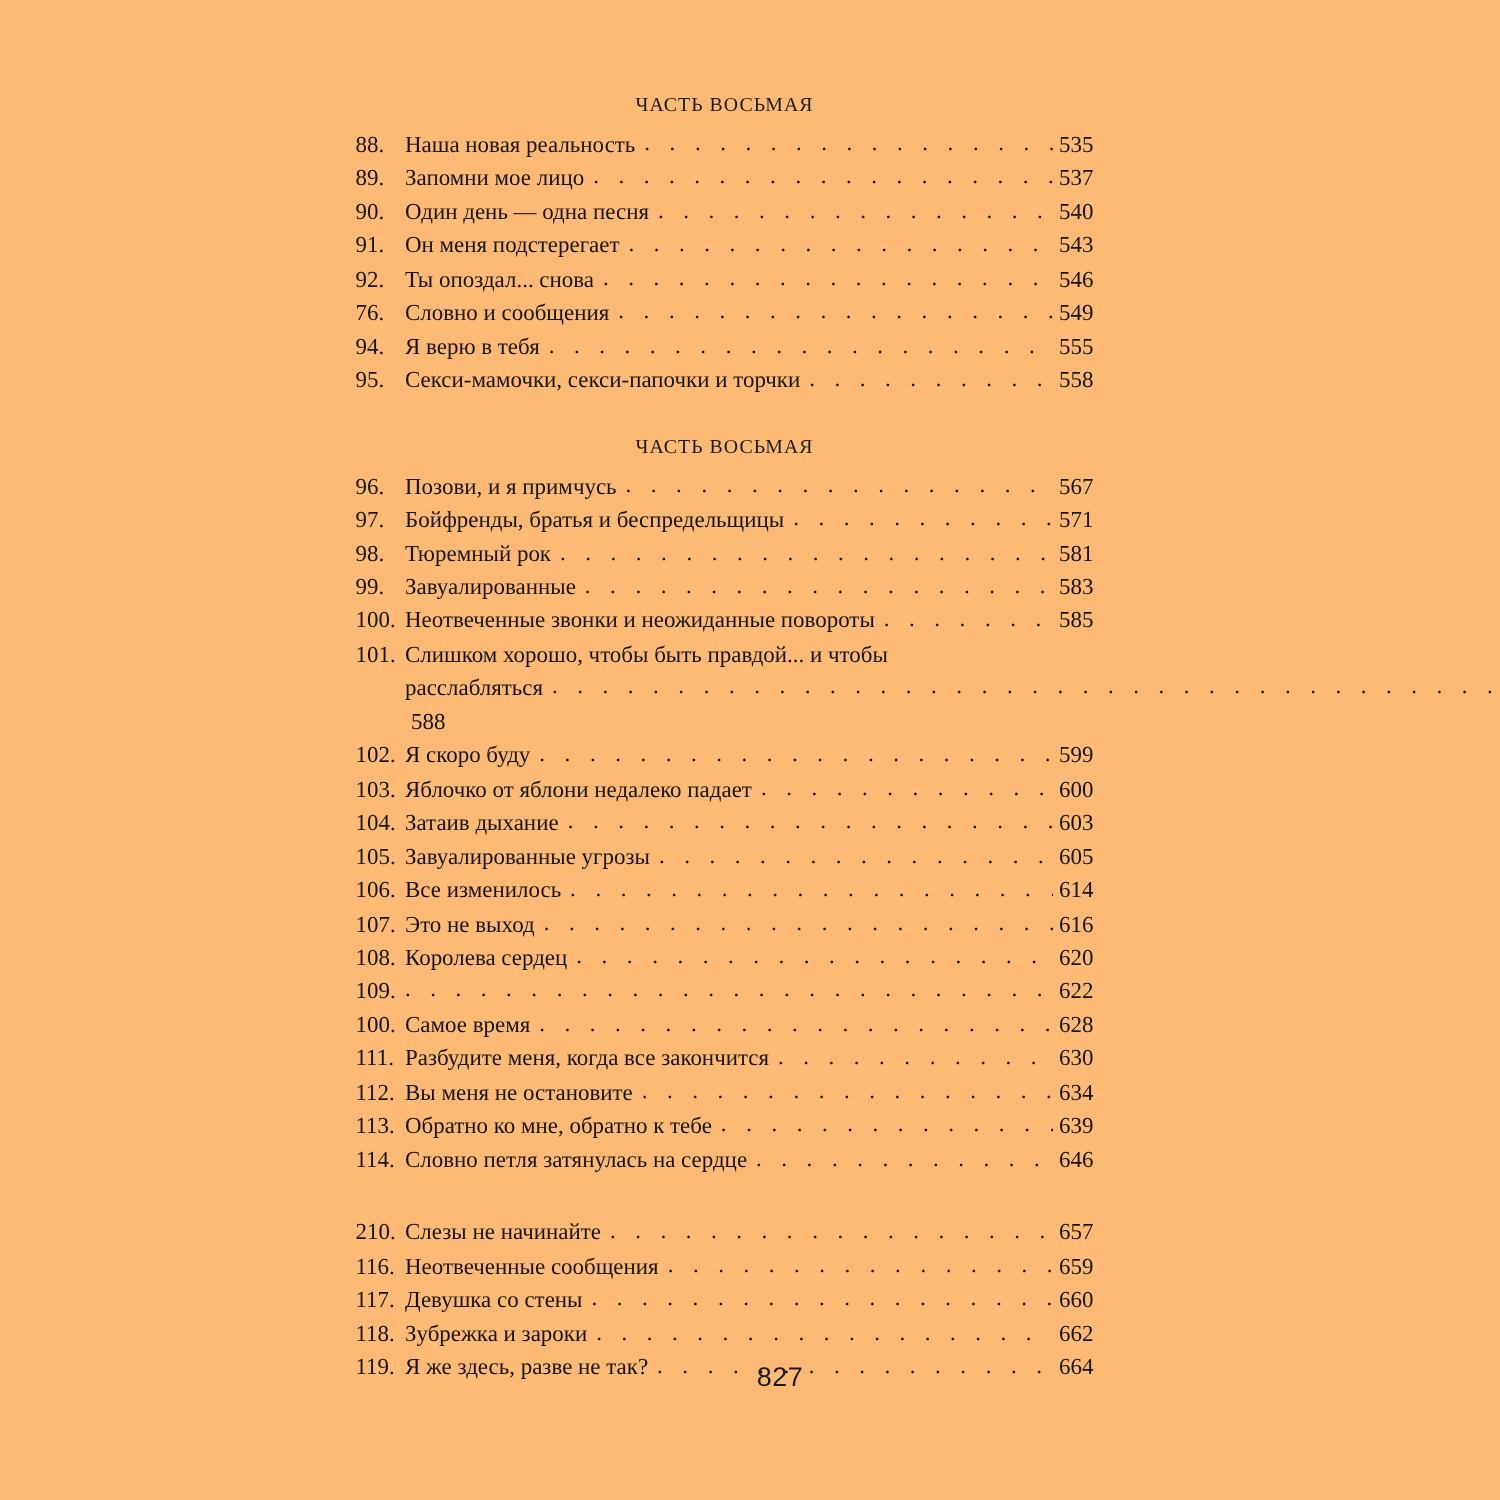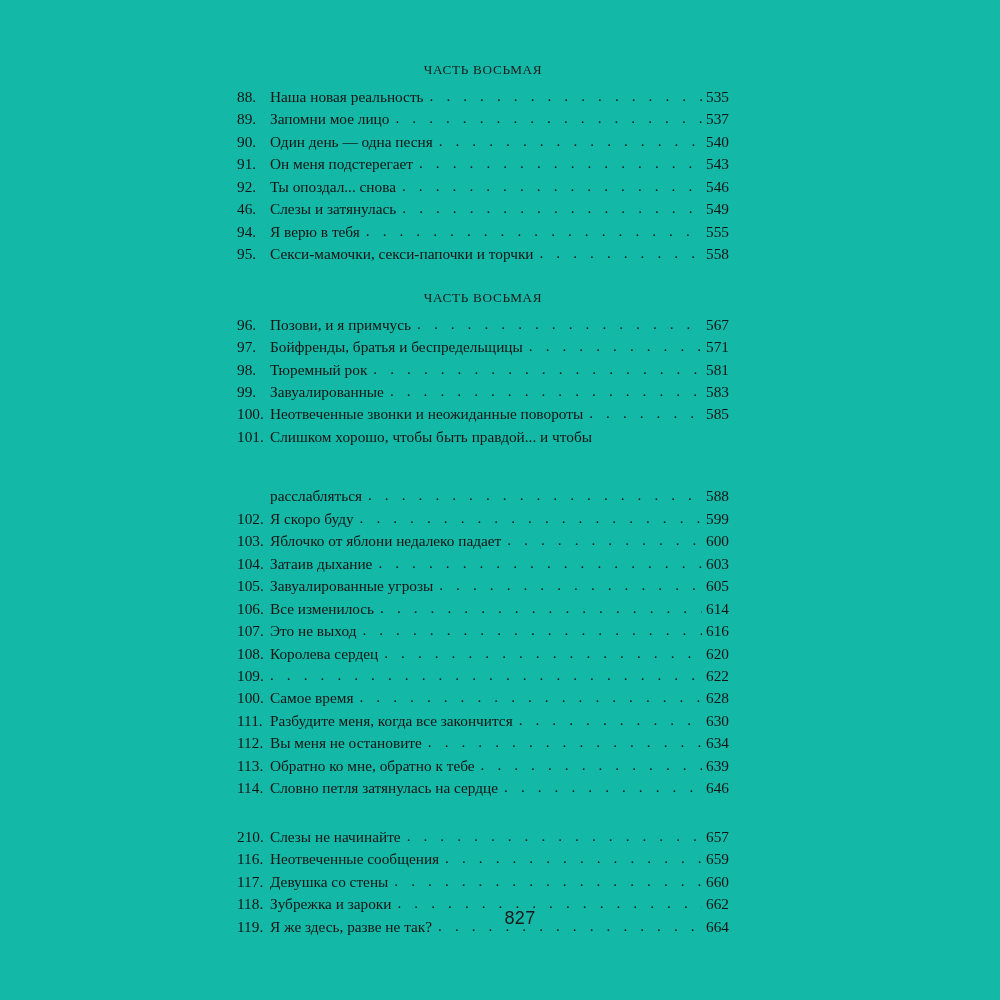--- a/index.html
+++ b/index.html
@@ -4,21 +4,21 @@
 <style>
   html, body {
     margin: 0;
     padding: 0;
     background: #ffffff;
   }
   .page {
     position: relative;
     width: 1000px;
     height: 1000px;
-    background: #14b8a6;
+    background: #fdba74;
     margin: 0 auto;
     overflow: hidden;
     font-family: "Liberation Serif", "DejaVu Serif", serif;
     color: #111111;
   }
   .toc {
     position: absolute;
     left: 237px;
     top: 60px;
     width: 492px;
@@ -85,33 +85,33 @@
   .pageno {
     flex: 0 0 auto;
     width: 27px;
     text-align: right;
     white-space: nowrap;
   }
   
   .entry.multiline .entry-inner {
     flex-wrap: wrap;
     white-space: normal;
-    gap: 37px;
   }
   .entry.multiline .line1 {
     display: flex;
     width: 100%;
     align-items: baseline;
   }
   .entry.multiline .line2 {
     display: flex;
     width: 100%;
     align-items: baseline;
     padding-left: 33px;
     box-sizing: border-box;
+    flex-direction: column;
   }
   .part-gap-1 { height: 22px; }
   .part-gap-2 { height: 26px; }
   .folio {
     position: absolute;
     left: 0;
     right: 0;
     top: 908px;
     text-align: center;
     font-family: "Liberation Sans", "DejaVu Sans", sans-serif;
@@ -174,23 +174,23 @@
               <span class="num">92.</span>
               <span class="title-wrap">
                 <span class="title">Ты опоздал... снова</span>
                 <span class="leader">. . . . . . . . . . . . . . . . . . . . . . . . . . . . . . . . . . . . . . . . . . . . . . . . . . . . . . . . . . . . </span>
               </span>
               <span class="pageno">546</span>
             </div>
           </div>
           <div class="entry">
             <div class="entry-inner">
-              <span class="num">46.</span>
-              <span class="title-wrap">
-                <span class="title">Слезы и затянулась</span>
+              <span class="num">76.</span>
+              <span class="title-wrap">
+                <span class="title">Словно и сообщения</span>
                 <span class="leader">. . . . . . . . . . . . . . . . . . . . . . . . . . . . . . . . . . . . . . . . . . . . . . . . . . . . . . . . . . . . </span>
               </span>
               <span class="pageno">549</span>
             </div>
           </div>
           <div class="entry">
             <div class="entry-inner">
               <span class="num">94.</span>
               <span class="title-wrap">
                 <span class="title">Я верю в тебя</span>

